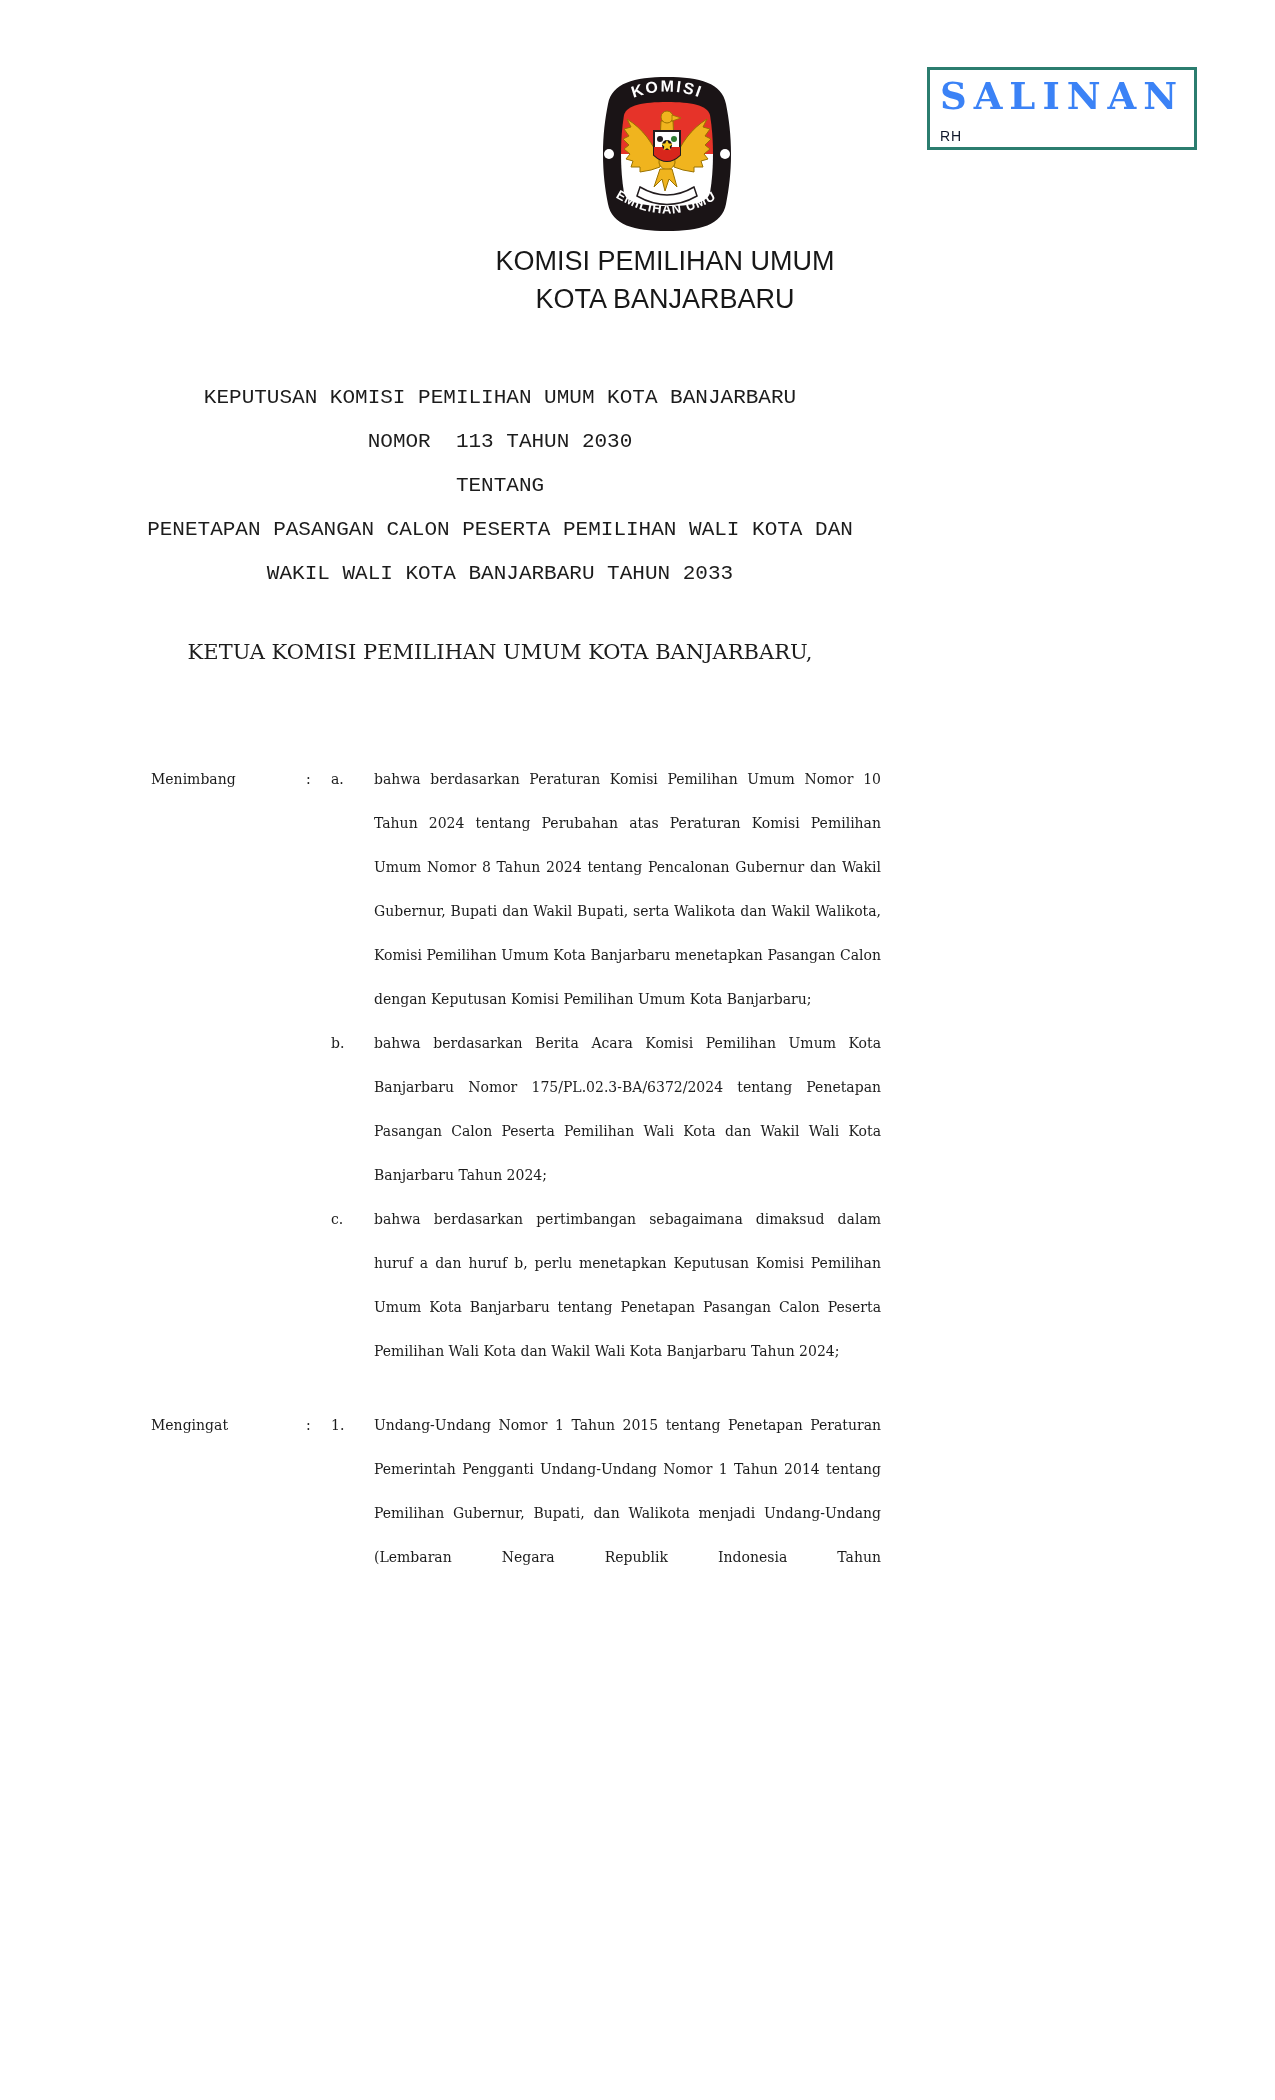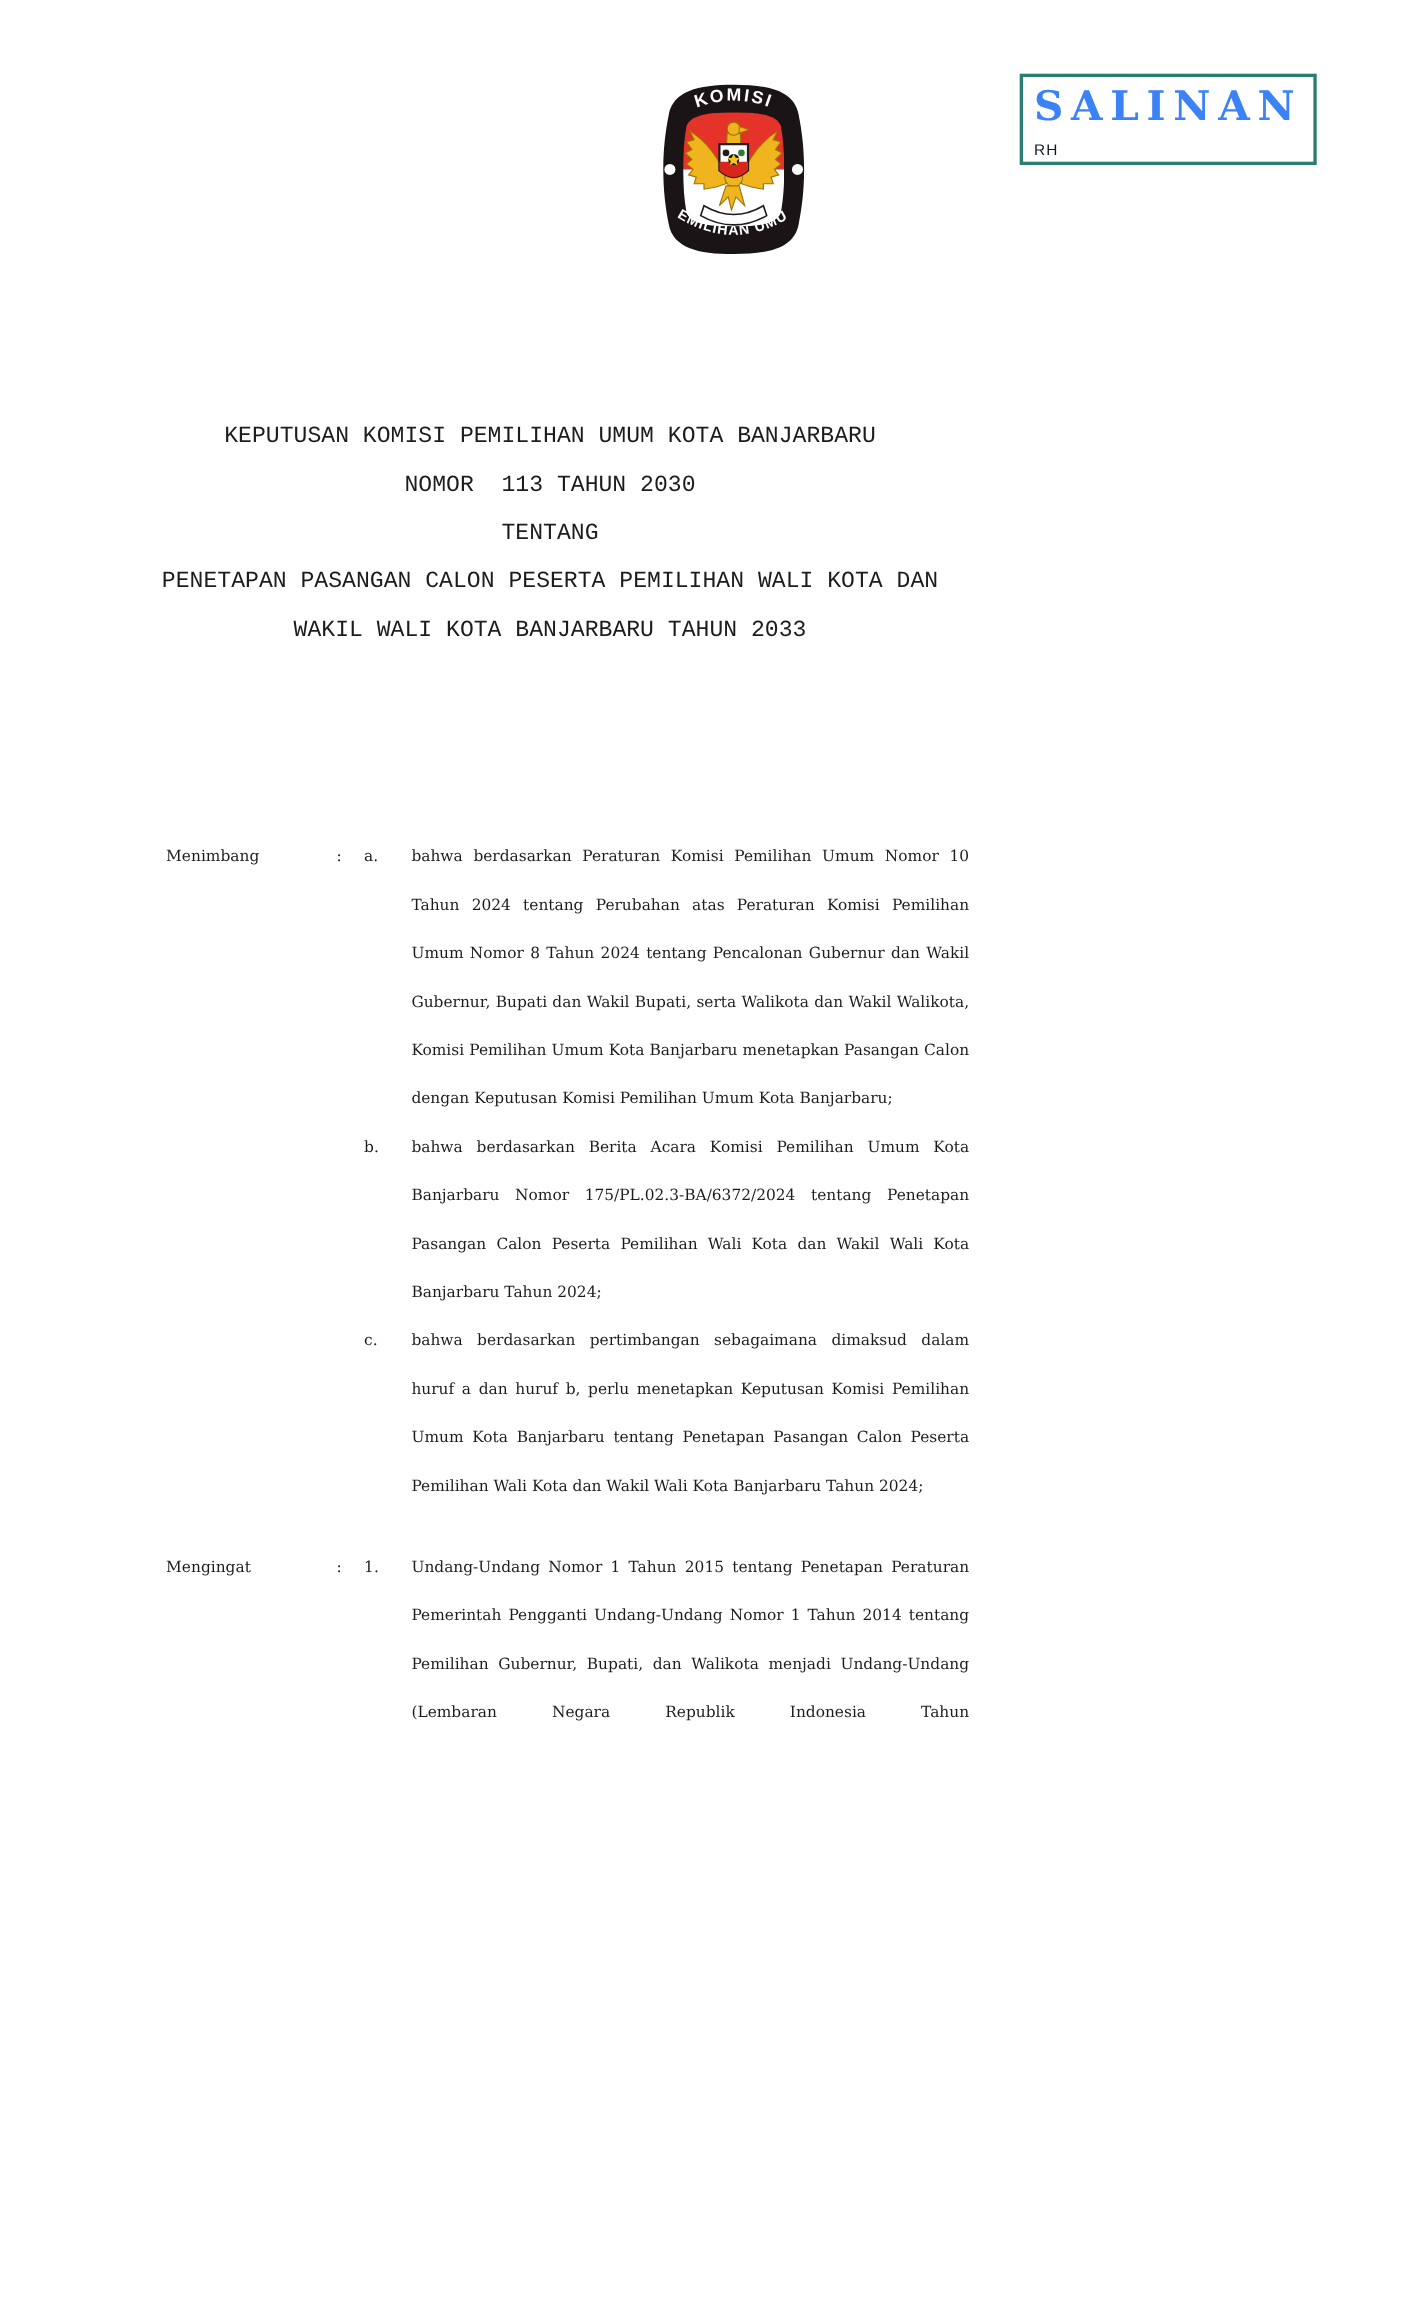--- a/index.html
+++ b/index.html
@@ -119,29 +119,34 @@
       <path d="M58 56 L84 56 L84 80 Q71 92 58 80 Z" fill="#ffffff" stroke="#221c1e" stroke-width="2"></path>
       <path d="M58 72 L84 72 L84 80 Q71 92 58 80 Z" fill="#d8261c"></path>
       <circle cx="64" cy="64" r="3" fill="#221c1e"></circle>
       <circle cx="78" cy="64" r="3" fill="#2e7d32"></circle>
       <circle cx="71" cy="70" r="5" fill="#1a1416"></circle>
       <path d="M71 65 l1.8 3.4 3.8 .4 -2.9 2.6 .8 3.8 -3.5 -2 -3.5 2 .8 -3.8 -2.9 -2.6 3.8 -.4 Z" fill="#f5c71e"></path>
       <path d="M44 112 Q71 128 98 112 L101 121 Q71 138 41 121 Z" fill="#ffffff" stroke="#221c1e" stroke-width="1.5"></path>
     </g>
   </svg>
 
+  <div class="org-header">
+    <div>KOMISI PEMILIHAN UMUM</div>
+    <div>KOTA BANJARBARU</div>
+  </div>
 
   <div class="title-block">
     <div class="title-line">KEPUTUSAN KOMISI PEMILIHAN UMUM KOTA BANJARBARU</div>
     <div class="title-line">NOMOR  113 TAHUN 2030</div>
     <div class="title-line">TENTANG</div>
     <div class="title-line">PENETAPAN PASANGAN CALON PESERTA PEMILIHAN WALI KOTA DAN</div>
     <div class="title-line">WAKIL WALI KOTA BANJARBARU TAHUN 2033</div>
   </div>
 
+  <div class="salutation">KETUA KOMISI PEMILIHAN UMUM KOTA BANJARBARU,</div>
 
   <div class="sections">
 
     <div class="section">
       <div class="item">
         <div class="cell-label">Menimbang</div>
         <div class="cell-colon">:</div>
         <div class="cell-marker">a.</div>
         <div class="cell-text">bahwa berdasarkan Peraturan Komisi Pemilihan Umum Nomor 10 Tahun 2024 tentang Perubahan atas Peraturan Komisi Pemilihan Umum Nomor 8 Tahun 2024 tentang Pencalonan Gubernur dan Wakil Gubernur, Bupati dan Wakil Bupati, serta Walikota dan Wakil Walikota, Komisi Pemilihan Umum Kota Banjarbaru menetapkan Pasangan Calon dengan Keputusan Komisi Pemilihan Umum Kota Banjarbaru;</div>
       </div>

